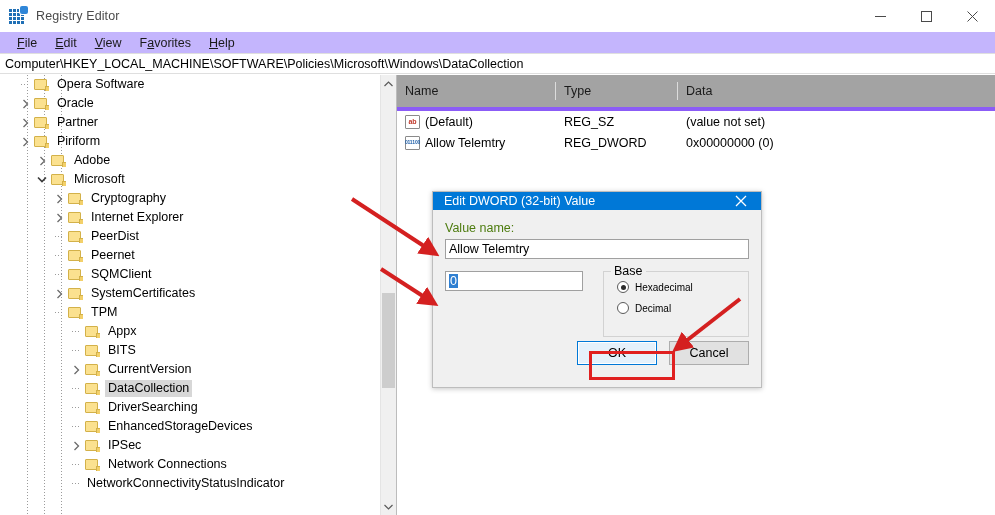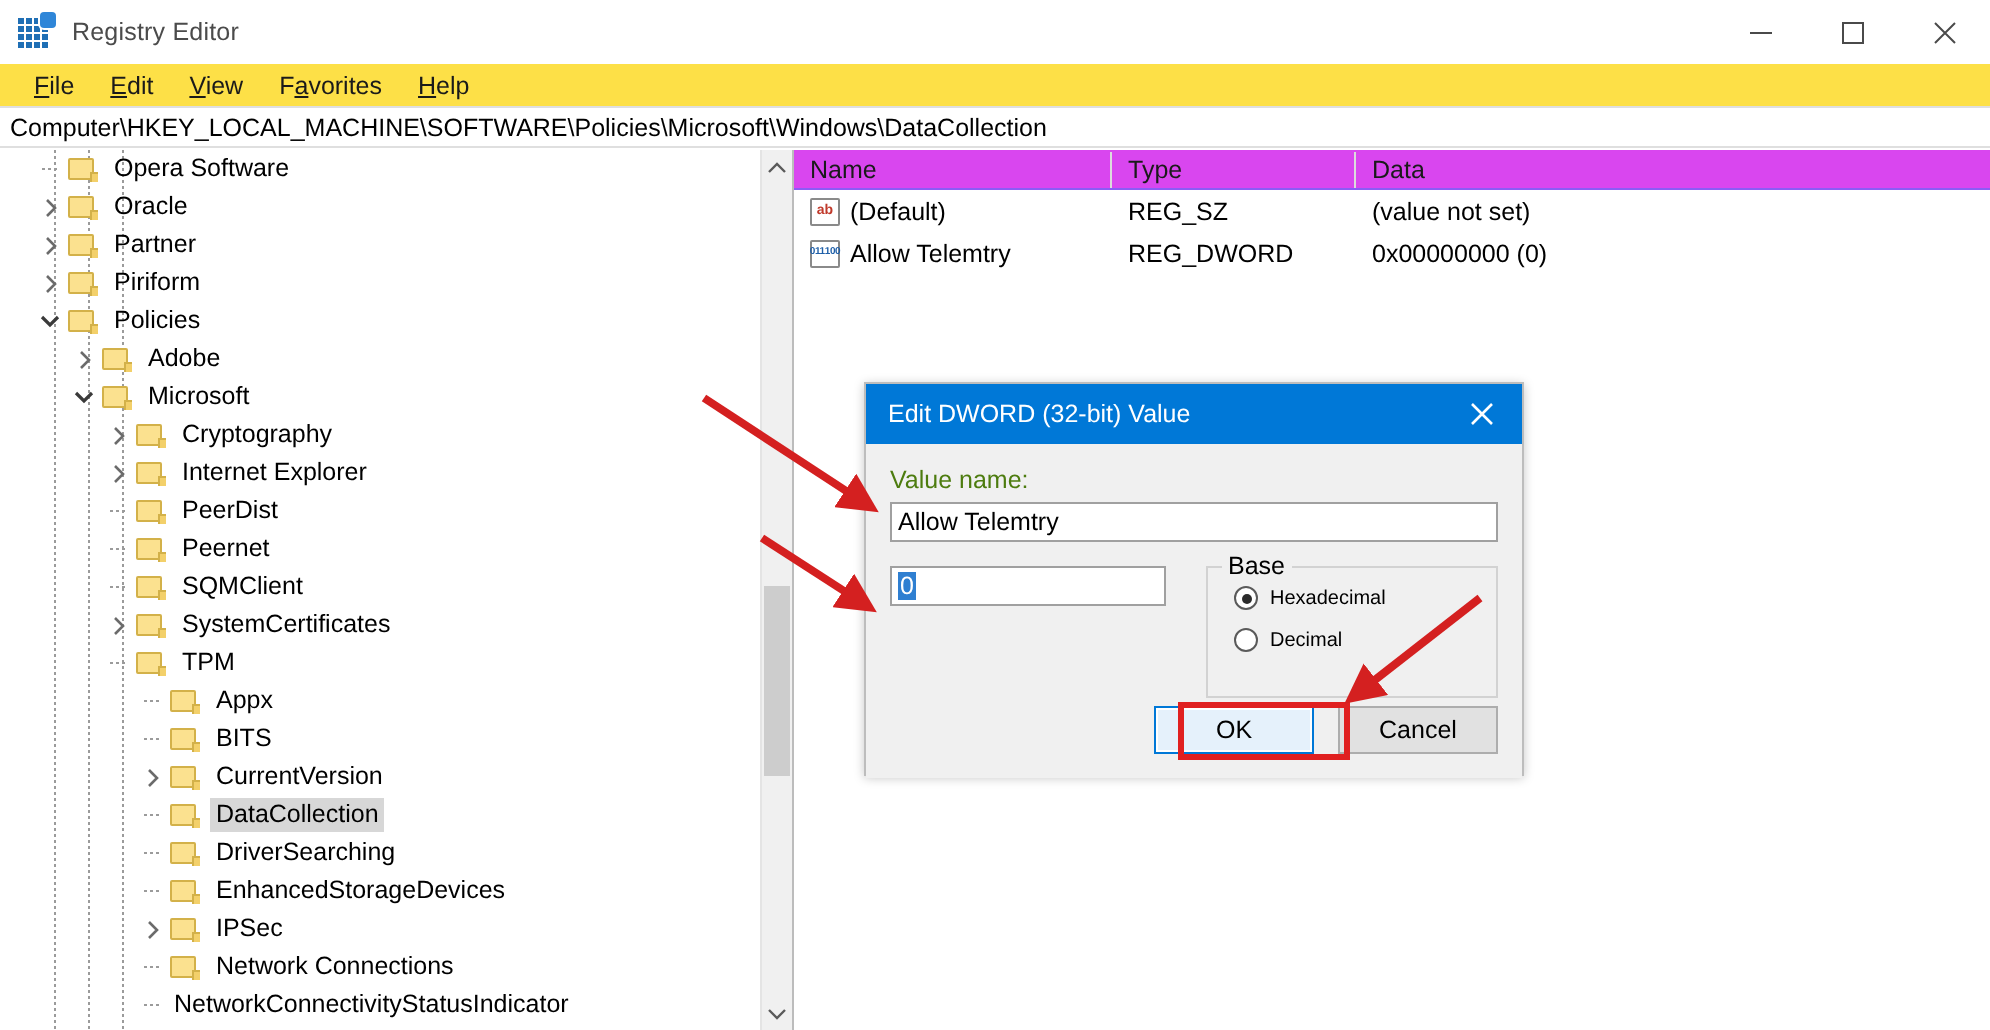--- a/index.html
+++ b/index.html
@@ -43,21 +43,21 @@
   .winbtns { position:absolute; right:0; top:0; height:32px; display:flex; }
   .winbtn {
     width:46px; height:32px; display:flex; align-items:center; justify-content:center;
     color:#4a4a4a;
   }
   .winbtn svg { display:block; }
 
   
   .menubar {
     height:21px; display:flex; align-items:center; padding-left:8px;
-    background:#fde047; font-size:12.5px; color:#1a1a1a;
+    background:#c4b5fd; font-size:12.5px; color:#1a1a1a;
   }
   .menu-item { padding:1px 9px; }
   .menu-item u { text-decoration:underline; }
 
   
   .addressbar {
     height:21px; margin:0 0 0 0;
     border-top:1px solid #dfdfdf; border-bottom:1px solid #dfdfdf;
     display:flex; align-items:center; padding-left:5px;
     background:#ffffff; font-size:12.5px; color:#000; white-space:nowrap;
@@ -111,22 +111,22 @@
   .vscroll .arrow {
     height:17px; display:flex; align-items:center; justify-content:center; color:#5a5a5a;
   }
   .vscroll .arrow.bot { position:absolute; bottom:0; left:0; right:0; }
   .vscroll .thumb {
     position:absolute; left:1px; right:1px; top:218px; height:95px; background:#cdcdcd;
   }
 
   
   .lhead {
-    height:20px; display:flex; align-items:center;
-    border-bottom:1px solid #8b5cf6; background:#d946ef; position:relative;
+    height:36px; display:flex; align-items:center;
+    border-bottom:4px solid #8b5cf6; background:#a3a3a3; position:relative;
   }
   .lhcell { font-size:12.5px; color:#1a1a1a; padding-left:8px; position:relative; height:22px; line-height:22px; }
   .lhcell.sep:after {
     content:""; position:absolute; right:0; top:2px; bottom:2px; width:1px; background:#dcdcdc;
   }
   .c-name { width:159px; }
   .c-type { width:122px; }
   .c-data { flex:1; }
   .lrow { height:21px; display:flex; align-items:center; font-size:12.5px; }
   .lcell { padding-left:8px; display:flex; align-items:center; }
@@ -142,21 +142,21 @@
   .ico-dw span { display:block; }
 
   
   .dialog {
     position:absolute; left:432px; top:191px; width:330px; height:197px;
     background:#f0f0f0; border:1px solid #bdbdbd;
     box-shadow:0 1px 5px rgba(0,0,0,.22);
     z-index:5;
   }
   .dlg-title {
-    height:30px; background:#0078d7; display:flex; align-items:center;
+    height:18px; background:#0078d7; display:flex; align-items:center;
     color:#ffffff; font-size:12.5px; padding-left:11px;
   }
   .dlg-close {
     margin-left:auto; width:40px; height:30px;
     display:flex; align-items:center; justify-content:center; color:#ffffff;
   }
   .dlg-body { padding:11px 12px 0 12px; background:#f0f0f0; height:167px; position:relative; }
   .lbl { font-size:12.5px; color:#4d7c0f; margin-bottom:4px; }
   .txtfield {
     height:20px; border:1px solid #a0a0a0; background:#ffffff;
@@ -282,33 +282,20 @@
           <div class="chev">
             <svg width="7" height="10" viewBox="0 0 7 10">
               <path d="M1.5 1L5.5 5L1.5 9" fill="none" stroke="#6b6b6b" stroke-width="1.3"></path>
             </svg>
           </div>
           <div class="folder">
             <div class="body"></div>
             <div class="fold"></div>
           </div>
           <div class="tlabel">Piriform</div>
-        </div>
-        <div class="trow">
-          <div style="width:17px;flex:none"></div>
-          <div class="chev">
-            <svg width="10" height="7" viewBox="0 0 10 7">
-              <path d="M1 1.5L5 5.5L9 1.5" fill="none" stroke="#3a3a3a" stroke-width="1.6"></path>
-            </svg>
-          </div>
-          <div class="folder">
-            <div class="body"></div>
-            <div class="fold"></div>
-          </div>
-          <div class="tlabel">Policies</div>
         </div>
         <div class="trow">
           <div style="width:34px;flex:none"></div>
           <div class="chev">
             <svg width="7" height="10" viewBox="0 0 7 10">
               <path d="M1.5 1L5.5 5L1.5 9" fill="none" stroke="#6b6b6b" stroke-width="1.3"></path>
             </svg>
           </div>
           <div class="folder">
             <div class="body"></div>

